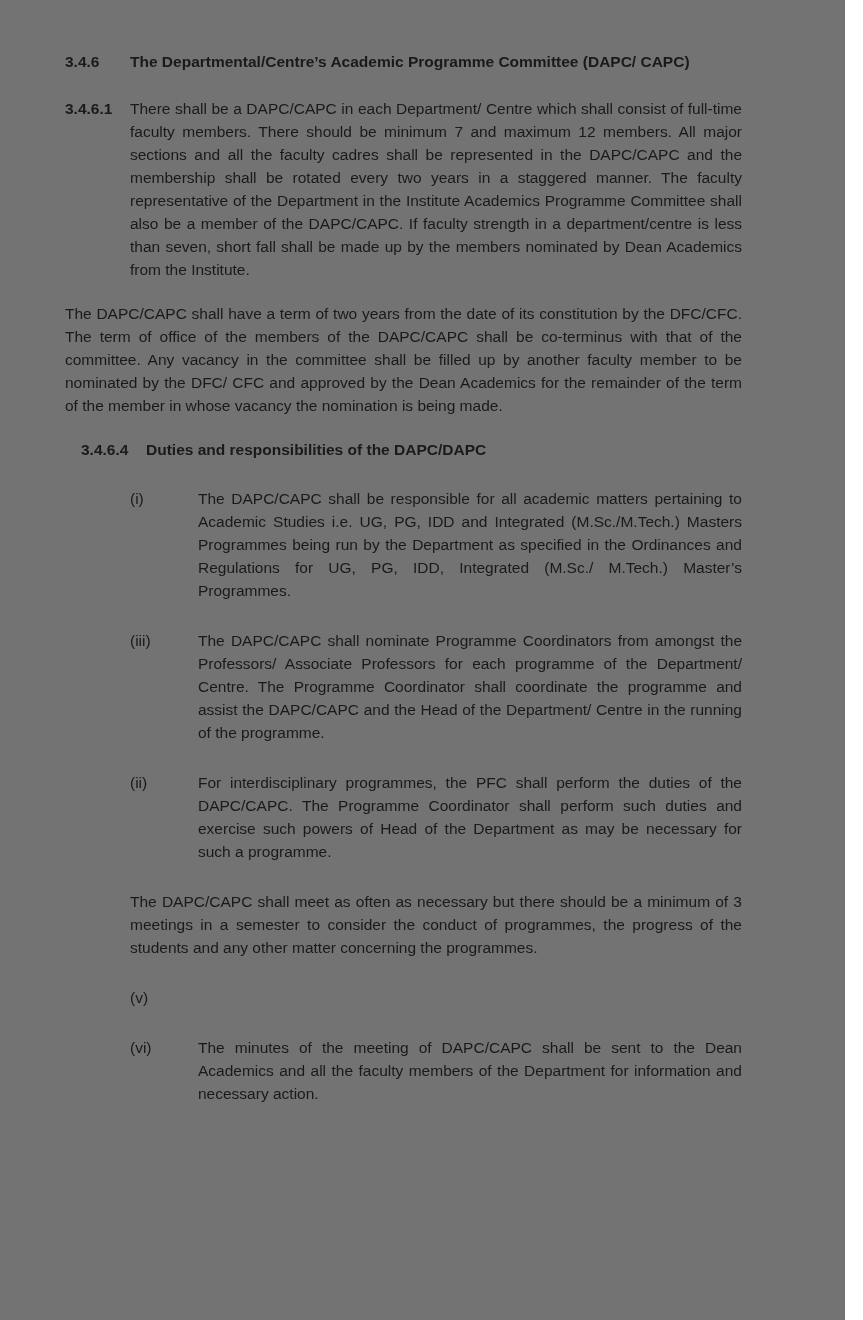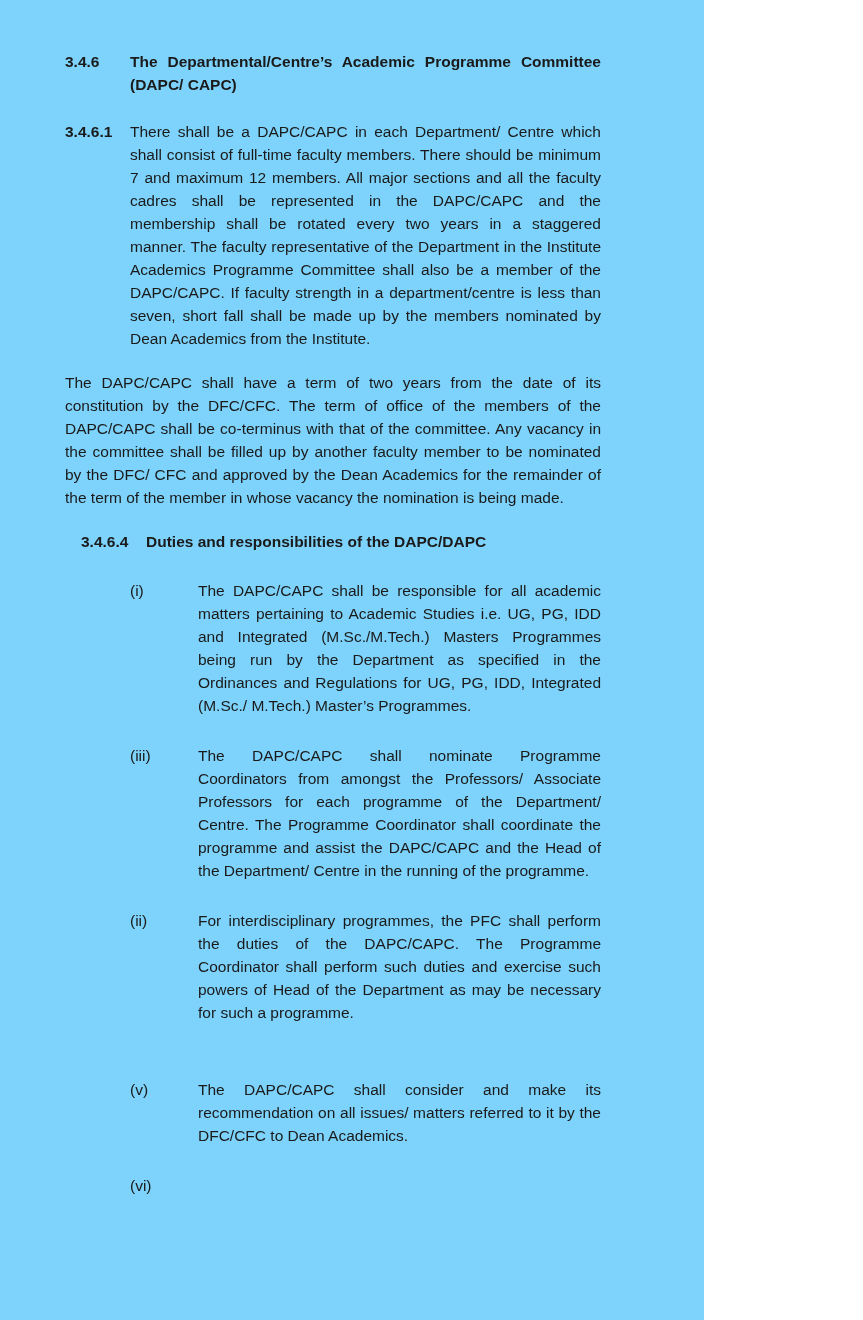--- a/index.html
+++ b/index.html
@@ -9,23 +9,23 @@
   }
   body {
     width: 863px;
     height: 1320px;
     font-family: "Liberation Sans", sans-serif;
     color: #1a1a1a;
     -webkit-font-smoothing: antialiased;
   }
   .page {
     box-sizing: border-box;
-    width: 704px;
+    width: 845px;
     min-height: 1320px;
-    background: #7dd3fc;
+    background: #737373;
     padding: 50px 103px 30px 65px;
   }
   .sec {
     display: flex;
     margin-bottom: 21px;
     font-size: 15.5px;
     line-height: 23px;
   }
   .sec .num {
     flex: 0 0 65px;
@@ -95,26 +95,27 @@
       <span class="marker">(iii)</span>
       <div class="txt">The DAPC/CAPC shall nominate Programme Coordinators from amongst the Professors/ Associate Professors for each programme of the Department/ Centre. The Programme Coordinator shall coordinate the programme and assist the DAPC/CAPC and the Head of the Department/ Centre in the running of the programme.</div>
     </div>
 
     <div class="item">
       <span class="marker">(ii)</span>
       <div class="txt">For interdisciplinary programmes, the PFC shall perform the duties of the DAPC/CAPC. The Programme Coordinator shall perform such duties and exercise such powers of Head of the Department as may be necessary for such a programme.</div>
     </div>
 
     <div class="item">
+      <div class="txt">The DAPC/CAPC shall meet as often as necessary but there should be a minimum of 3 meetings in a semester to consider the conduct of programmes, the progress of the students and any other matter concerning the programmes.</div>
     </div>
 
     <div class="item">
       <span class="marker">(v)</span>
-      <div class="txt">The DAPC/CAPC shall consider and make its recommendation on all issues/ matters referred to it by the DFC/CFC to Dean Academics.</div>
     </div>
 
     <div class="item">
       <span class="marker">(vi)</span>
+      <div class="txt">The minutes of the meeting of DAPC/CAPC shall be sent to the Dean Academics and all the faculty members of the Department for information and necessary action.</div>
     </div>
 
   </div>
 
 </div>
 
 </body></html>

